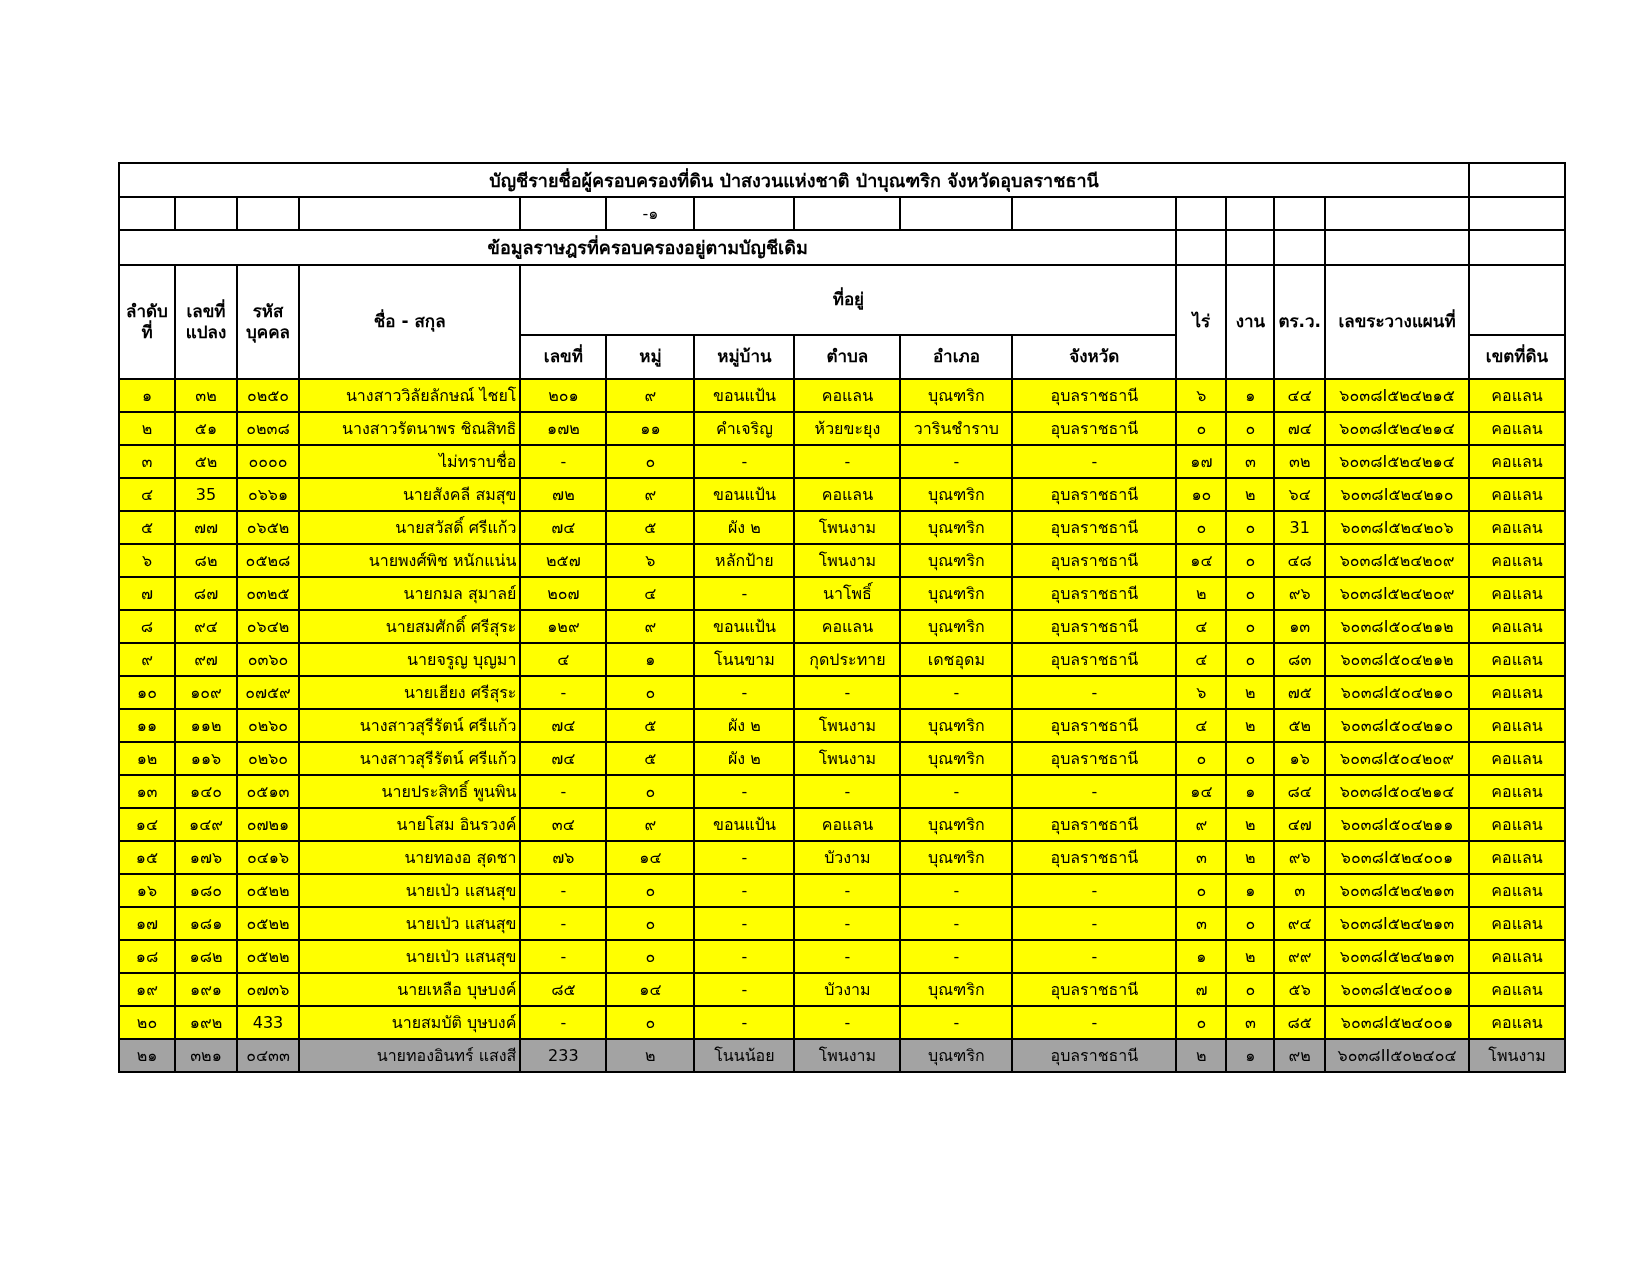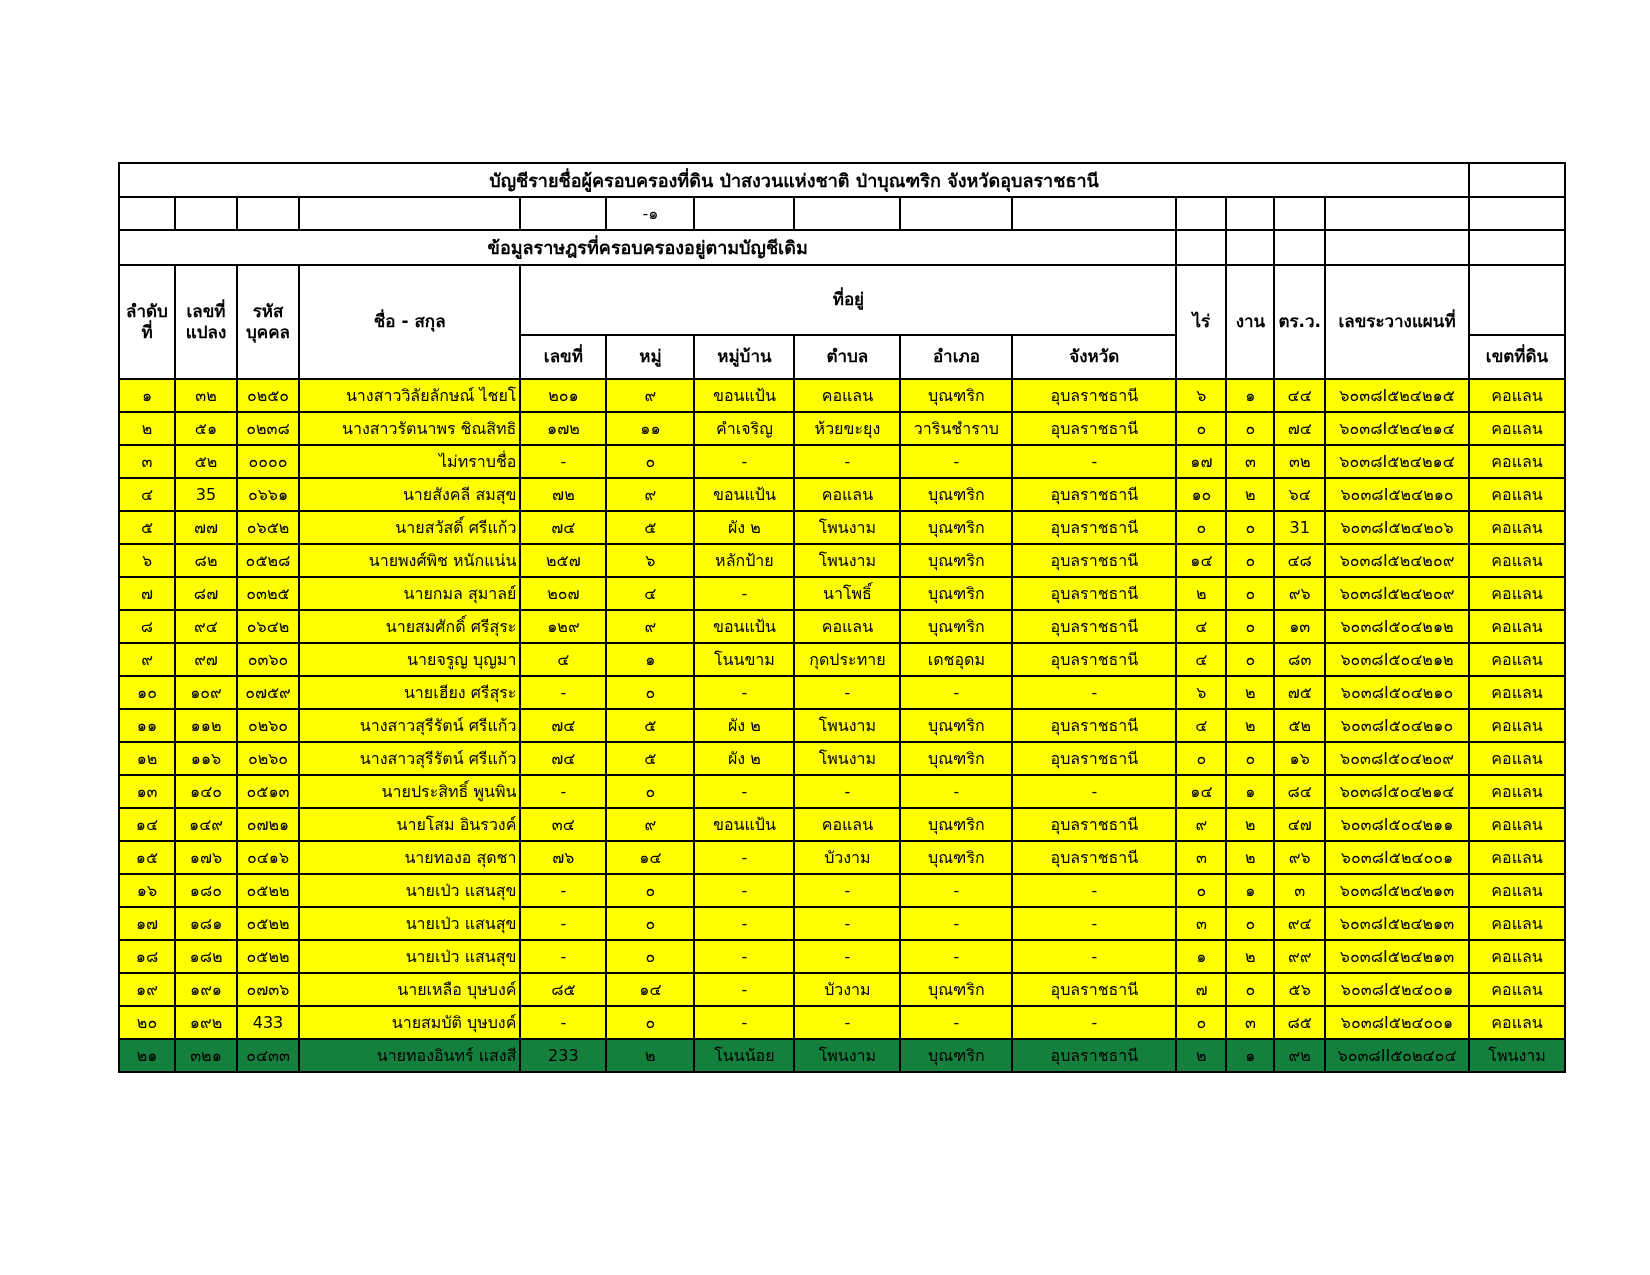--- a/index.html
+++ b/index.html
@@ -22,21 +22,21 @@
     white-space:nowrap;
   }
   tr.title-row td { height:32px; font-weight:bold; font-size:18px; }
   tr.pageno-row td { height:31px; font-size:16px; }
   tr.section-row td { height:33px; font-weight:bold; font-size:18px; }
   tr.head-main th, tr.head-sub th { font-weight:bold; font-size:17px; white-space:normal; line-height:1.25; }
   tr.head-main th { height:68px; }
   tr.head-sub th { height:42px;border-radius:20px; }
   tbody td { height:31px; }
   tbody tr.yellow td { background:#FFFF00; }
-  tbody tr.green td { background:#15803d; }
+  tbody tr.green td { background:#a3a3a3; }
   td.left, tbody td:nth-child(4) { text-align:right;padding-left:42px; }
 </style>
 </head>
 <body>
 
 <div class="sheet">
   <table>
     <colgroup>
       <col style="width:56px">
         <col style="width:62px">

